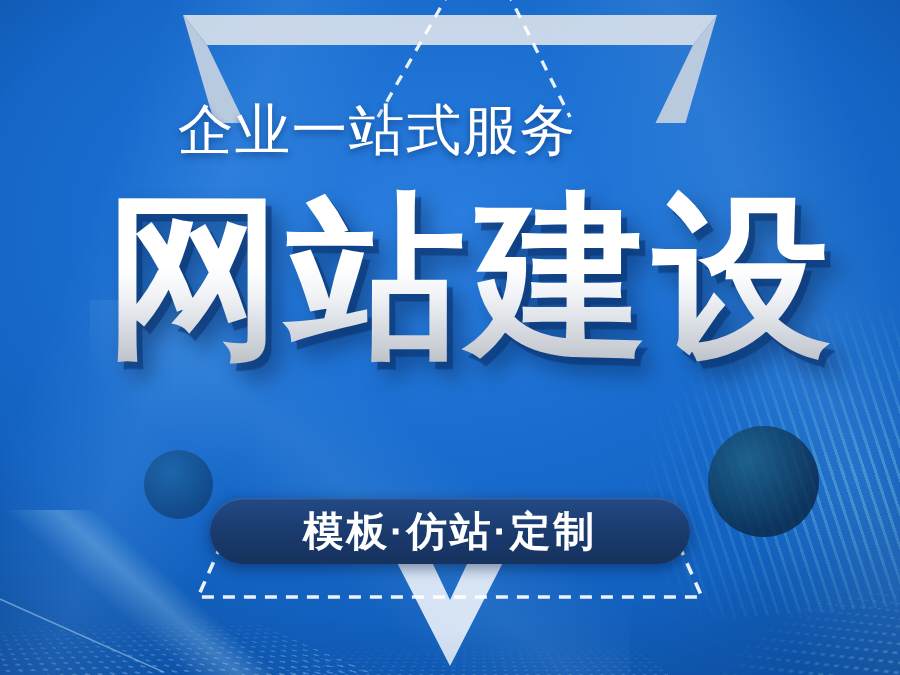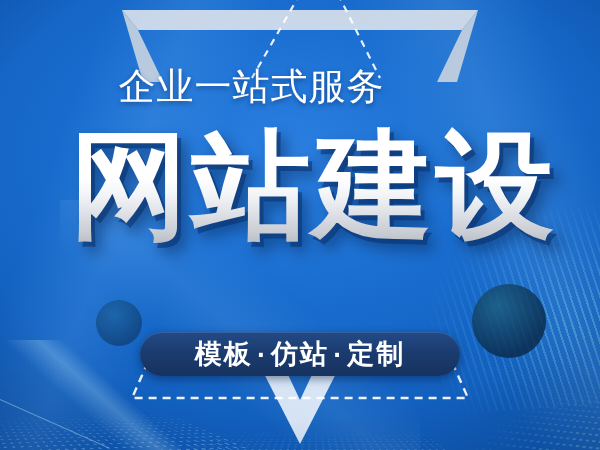--- a/index.html
+++ b/index.html
@@ -159,21 +159,21 @@
     position:absolute; top:332px; left:0; width:600px;
     display:flex; justify-content:center;
   }
   .badge {
     width:320px; height:44px;
     border-radius:22px;
     background:linear-gradient(180deg, #234a86 0%, #1b3c70 45%, #16325e 100%);
     box-shadow:0 3px 9px rgba(4,22,56,.45), inset 0 1px 0 rgba(120,170,230,.25);
     display:flex; align-items:center; justify-content:center;
     color:#ffffff;
-    font-size:27px; font-weight:700; letter-spacing:2px;font-family:Liberation Mono, monospace;
+    font-size:27px; font-weight:700; letter-spacing:2px;
   }
 </style>
 </head>
 <body>
 
 <div class="banner">
 
   <div class="sheen sheen-a"></div>
   <div class="sheen sheen-b"></div>
   <div class="sheen sheen-c"></div>

